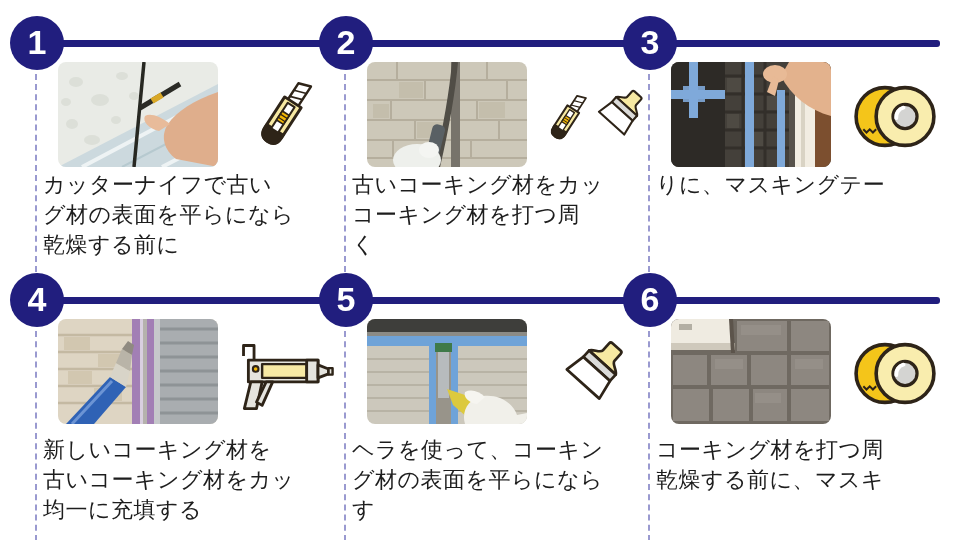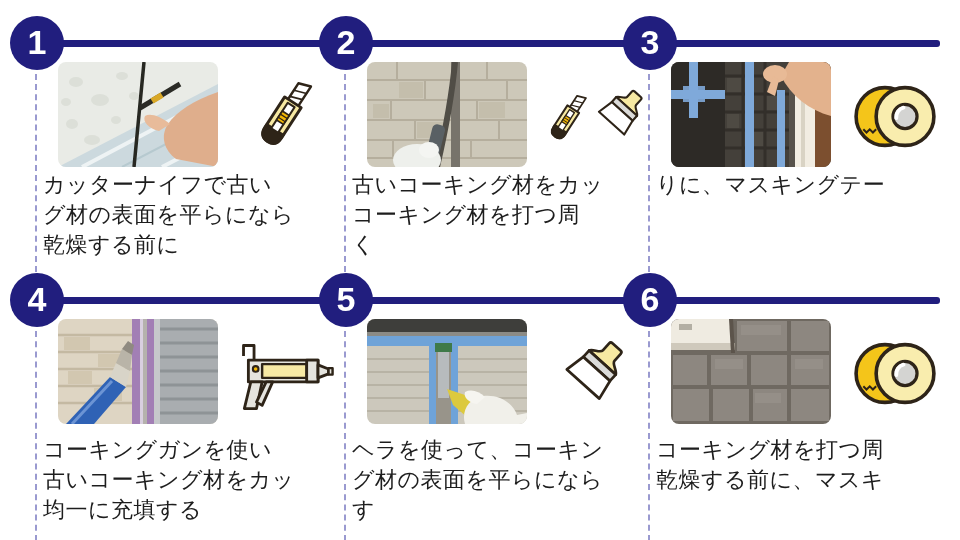--- a/index.html
+++ b/index.html
@@ -288,21 +288,21 @@
           <rect x="91" y="32" width="14" height="27" stroke-width="3.5"></rect>
           <path d="M105,38 L118,43 V49 L105,54 z" stroke-width="3.5"></path>
           <rect x="118" y="42" width="5" height="8" stroke-width="3"></rect>
           <circle cx="28" cy="43" r="3.5" fill="#f2b705" stroke-width="2.5"></circle>
           <path d="M22,59 L36,59 L29,92 L14,92 z" stroke-width="3.5"></path>
           <path d="M41,59 L49,59 L36,88 L29,84 z" stroke-width="3.5"></path>
         </g>
       </svg>
     </div>
     <p class="caption">
-      <span class="line">コーキングガンを使い</span>
+      <span class="line">新しいコーキング材を</span>
       <span class="line">古いコーキング材をカッ</span>
       <span class="line">均一に充填する</span>
     </p>
   </section>
 
   <section class="step c2 r2row">
     <div class="dash"></div>
     <div class="badge">
       <span class="num">5</span>
     </div>

